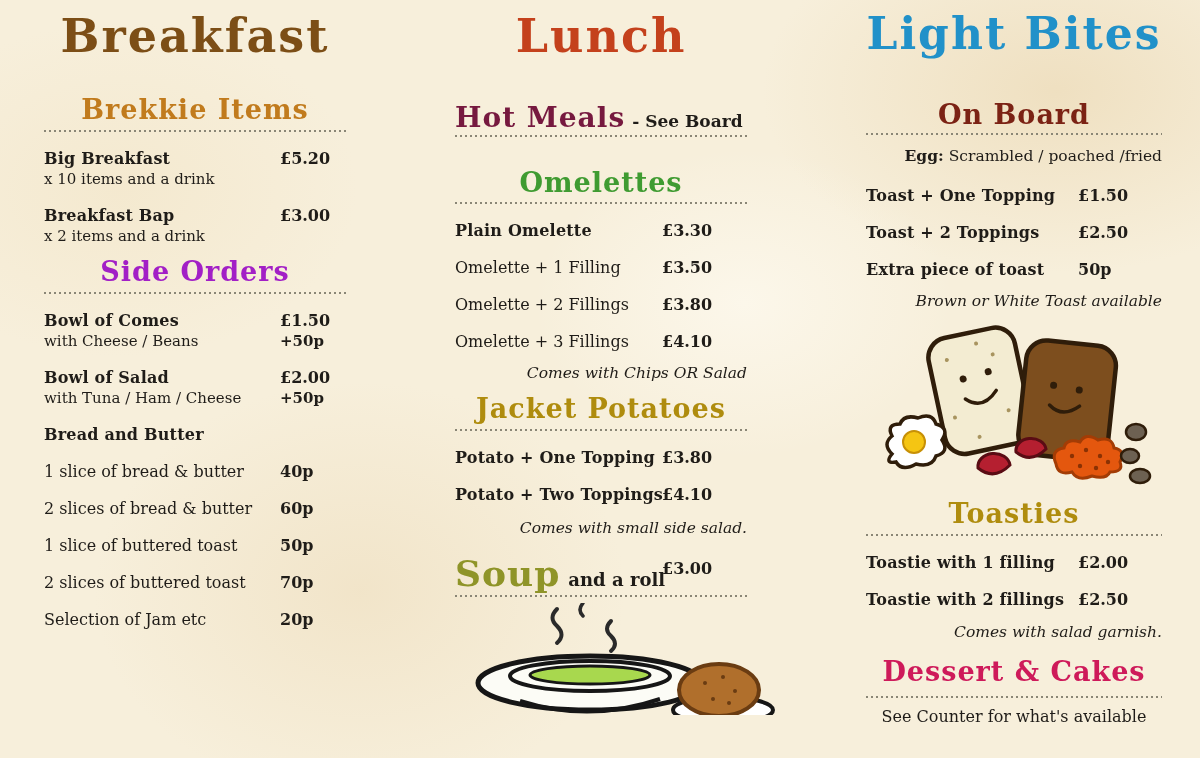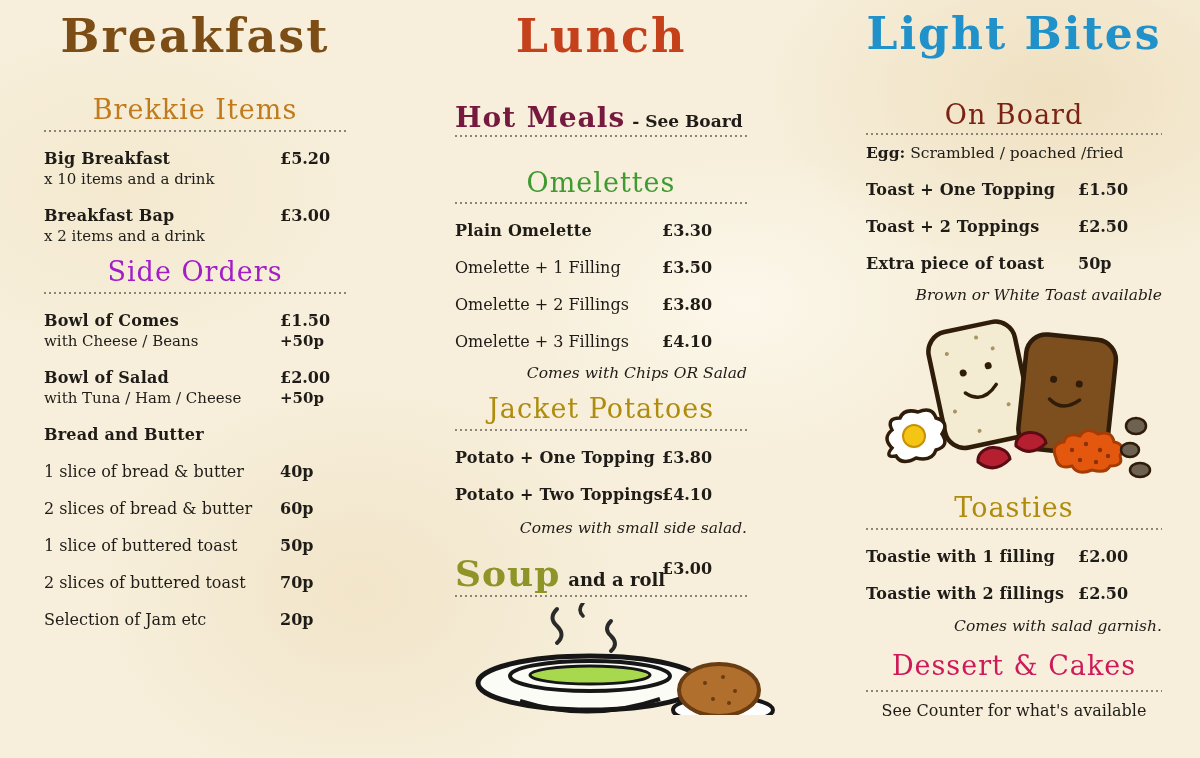--- a/index.html
+++ b/index.html
@@ -14,23 +14,23 @@
       var(--background,#f7efdb);
   }
   .col{position:absolute;top:10px;}
   .col1{left:44px;width:302px;--prx:236px;}
   .col2{left:455px;width:292px;--prx:207px;}
   .col3{left:866px;width:296px;--prx:212px;}
   .col-title{font-size:46px;line-height:52px;font-weight:bold;text-align:center;letter-spacing:2px;}
   .c1 .col-title{color:var(--breakfast_title);}
   .c2 .col-title{color:var(--lunch_title);}
   .c3 .col-title{font-size:44px;line-height:48px;color:var(--light_bites_title);}
-  .sec-head{font-size:27px;line-height:30px;font-weight:normal;text-align:center;letter-spacing:1px;}
+  .sec-head{font-size:27px;line-height:30px;font-weight:bold;text-align:center;letter-spacing:1px;}
   .dotline{height:2px;background:repeating-linear-gradient(to right,var(--dots,#8a8676) 0 2px,transparent 2px 5px);}
-  .opts{text-align:left;font-size:15.5px;line-height:19px;font-weight:500;}
+  .opts{text-align:right;font-size:15.5px;line-height:26px;font-weight:500;}
   .row{position:relative;margin-bottom:11px;}
   .nline{position:relative;font-size:16px;line-height:21px;margin-top:16px;}
   .sline{position:relative;font-size:15px;line-height:20px;}
   .nm{font-weight:500;}
   .bn .nm{font-weight:bold;letter-spacing:.2px;}
   .pr,.spr{position:absolute;left:var(--prx);top:0;font-weight:bold;font-size:16px;}
   .spr{font-size:15px;}
   .note{text-align:right;font-style:italic;font-size:15.5px;line-height:20px;}
   .hotrow{position:relative;white-space:nowrap;}
   .hm-head{font-size:28px;line-height:30px;font-weight:bold;color:var(--hot_meals);letter-spacing:1px;}

